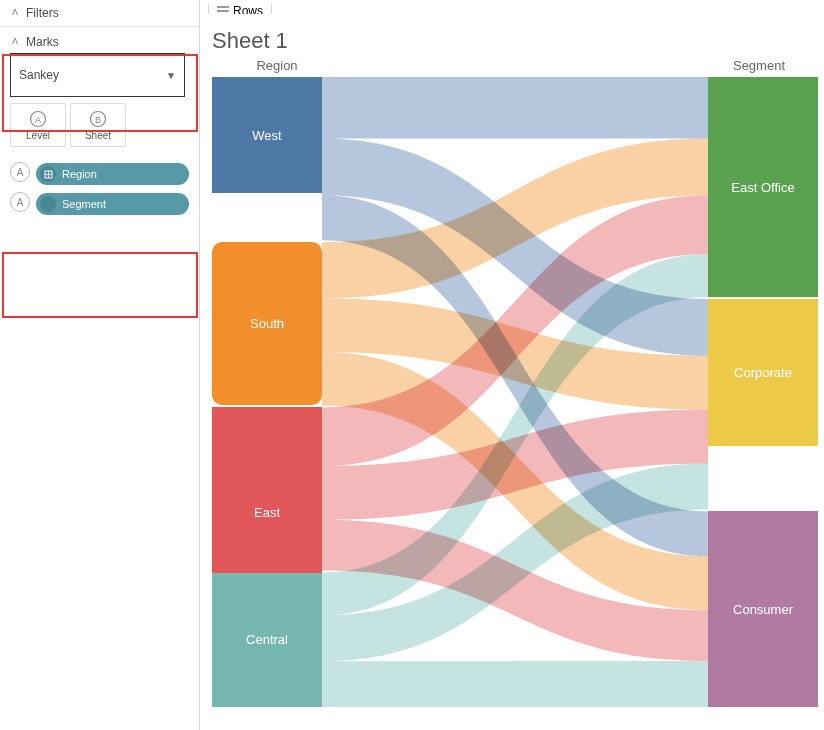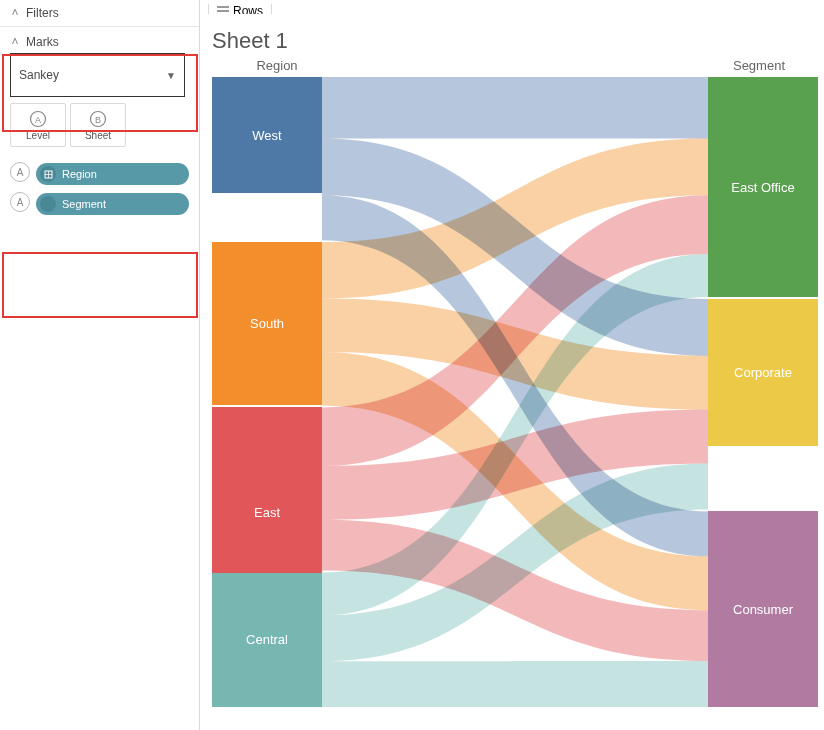--- a/index.html
+++ b/index.html
@@ -318,21 +318,21 @@
 <div class="chart-area">
   <div class="sheet-title">Sheet 1</div>
   <div class="chart-header-row">
     <div class="hleft">Region</div>
     <div class="hmid"></div>
     <div class="hright">Segment</div>
   </div>
   <div class="sankey" id="sankey">
     <div class="node-col left" id="left-nodes">
         <div class="node" style="top: 0px; height: 116px; background: rgb(78, 121, 167);">West</div>
-        <div class="node" style="top: 165.2px; height: 163.2px; background: rgb(242, 142, 43);">South</div>
+        <div class="node" style="top: 165.2px; height: 163.2px; background: rgb(242, 142, 43); border-radius: 10px;">South</div>
         <div class="node" style="top: 330.4px; height: 210px; background: rgb(225, 87, 89);">East</div>
         <div class="node" style="top: 495.6px; height: 134.4px; background: rgb(118, 183, 178);">Central</div>
       </div>
     <div class="node-col right" id="right-nodes">
         <div class="node" style="top: 0px; height: 220.078px; background: rgb(89, 161, 79);">East Office</div>
         <div class="node" style="top: 222.078px; height: 147px; background: rgb(237, 201, 72);">Corporate</div>
         <div class="node" style="top: 434.375px; height: 195.625px; background: rgb(176, 122, 161);">Consumer</div>
       </div>
     <svg class="links-svg" id="links" preserveAspectRatio="none" viewBox="0 0 380 630">
         <path d="M0,0 C190,0 190,0 380,0 L380,61.621875 C190,61.621875 190,61.56646706586827 0,61.56646706586827 Z" fill="#8fa7c9" fill-opacity="0.65"></path>

